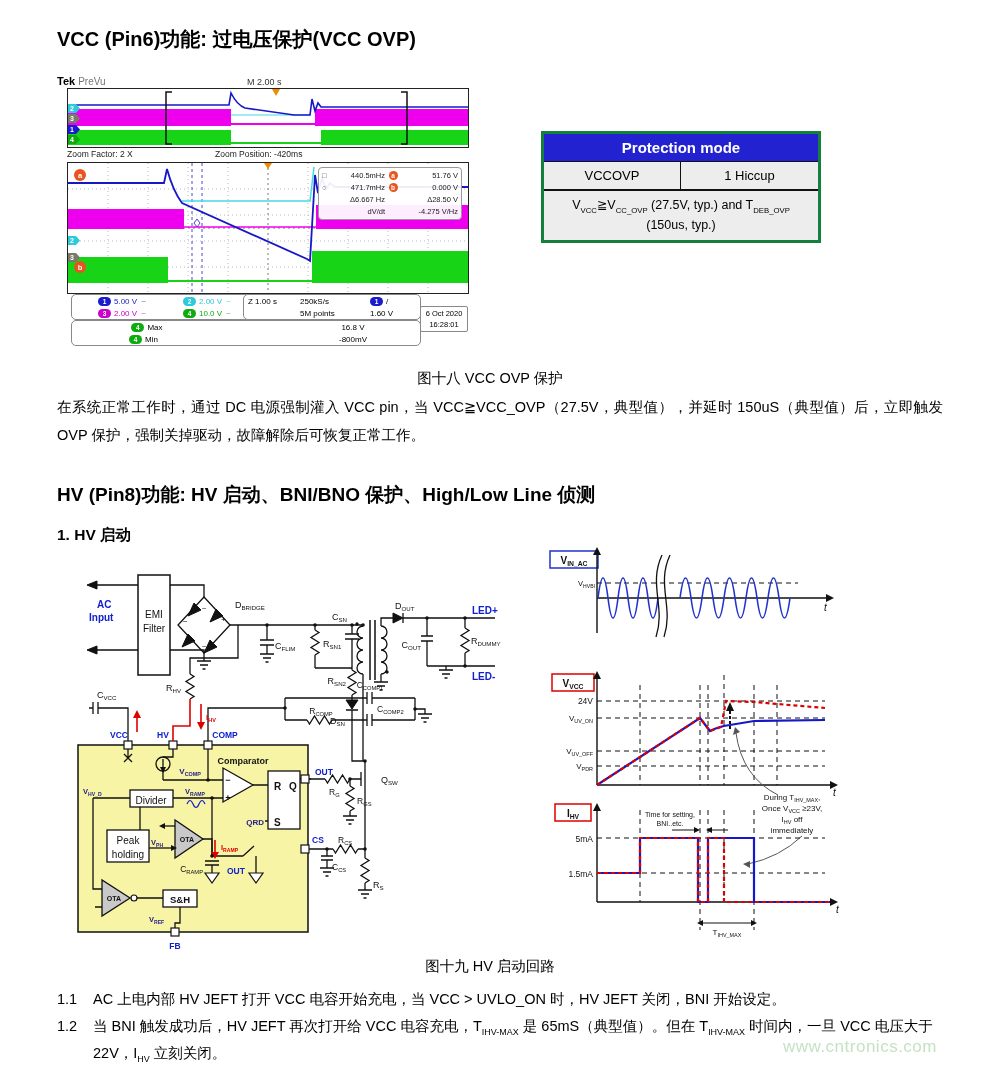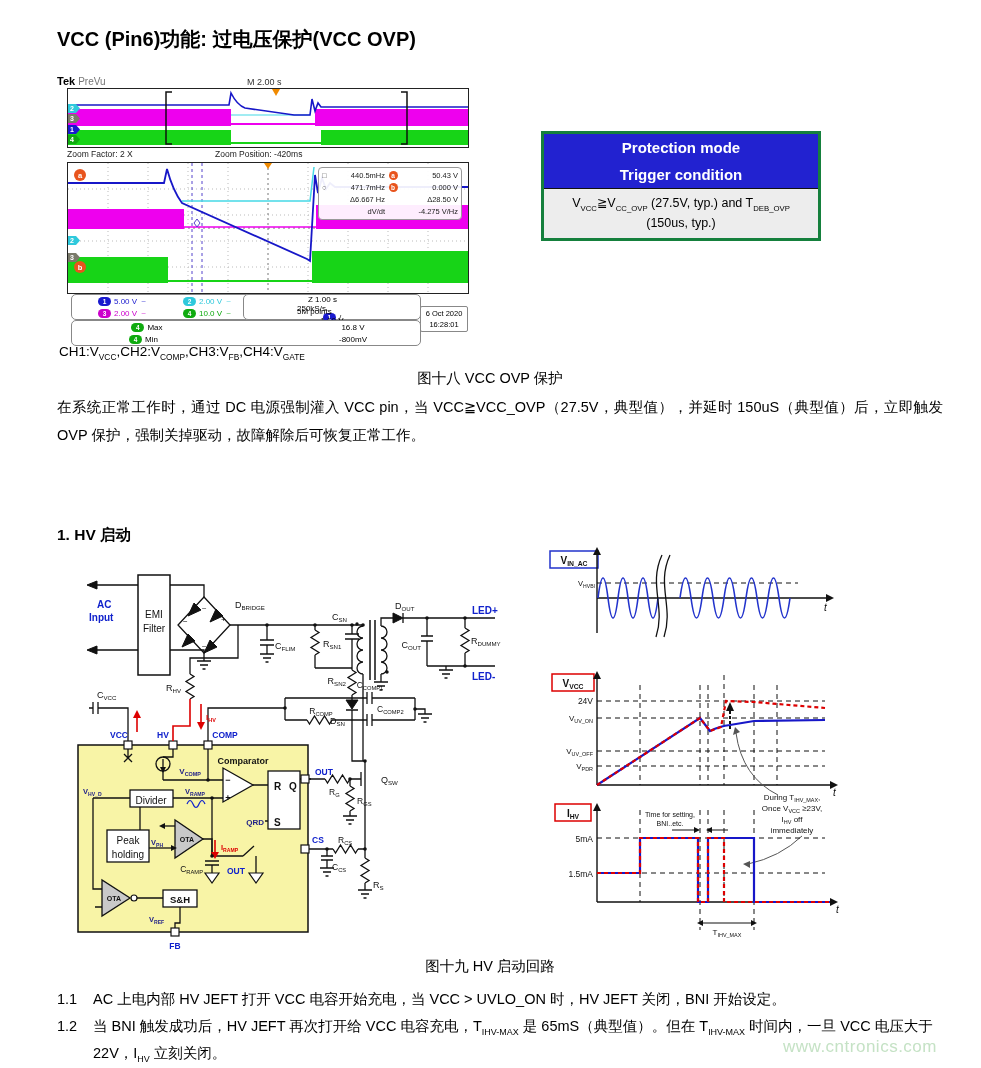--- a/index.html
+++ b/index.html
@@ -25,21 +25,21 @@
   .mrow .sym{width:11px;color:#555;}
   .mrow .f{width:52px;text-align:right;}
   .mrow .mk{width:16px;text-align:center;}
   .mrow .mk span{display:inline-block;width:9px;height:9px;line-height:9px;border-radius:50%;
                  background:#e8541d;color:#fff;font-size:6.5px;font-weight:bold;text-align:center;}
   .mrow.nomk .mk span{visibility:hidden;}
   .mrow .v{flex:1;text-align:right;}
   .rbox{position:absolute;border:1px solid #888;border-radius:5px;background:#fff;font-size:8px;}
   .box1{left:14px;top:219px;width:170px;height:24px;display:grid;grid-template-columns:1fr 1fr;padding-left:22px;}
   .box2{left:186px;top:219px;width:176px;height:24px;}
-  .box2 .r{display:flex;height:12px;align-items:center;flex-direction:column;}
+  .box2 .r{display:flex;height:12px;align-items:center;}
   .box2 .c1{width:52px;padding-left:4px;}
   .box2 .c2{width:70px;}
   .box2 .c3{flex:1;display:flex;align-items:center;}
   .datebox{left:363px;top:231px;width:48px;height:26px;font-size:7.5px;text-align:center;padding:1px 3px;box-sizing:border-box;line-height:1.5;border-radius:2px;}
   .box3{left:14px;top:245px;width:348px;height:24px;}
   .box3 .r{display:flex;height:12px;align-items:center;padding-left:4px;justify-content:center;}
   .box3 .lb{width:44px;}
   .box3 .vv{margin-left:150px;}
   .chcell{display:flex;align-items:center;height:12px;padding-left:4px;}
   .badge{display:inline-block;min-width:13px;height:9px;line-height:9px;border-radius:5px;color:#fff;
@@ -131,21 +131,21 @@
       <text x="12" y="15" font-size="7.5" fill="#fff" text-anchor="middle" font-weight="bold"><tspan>a</tspan></text>
           <text x="12" y="107" font-size="7.5" fill="#fff" text-anchor="middle" font-weight="bold"><tspan>b</tspan></text>
           <text x="4" y="80" font-size="7" fill="#fff" text-anchor="middle" font-weight="bold"><tspan>2</tspan></text>
           <text x="4" y="97" font-size="7" fill="#fff" text-anchor="middle" font-weight="bold"><tspan>3</tspan></text>
         </svg>
       <div class="measbox">
         <div class="mrow">
           <span class="sym">□</span>
           <span class="f">440.5mHz</span>
           <span class="mk"><span>a</span></span>
-          <span class="v">50.43 V</span>
+          <span class="v">51.76 V</span>
         </div>
         <div class="mrow">
           <span class="sym">○</span>
           <span class="f">471.7mHz</span>
           <span class="mk"><span>b</span></span>
           <span class="v">0.000 V</span>
         </div>
         <div class="mrow nomk">
           <span class="sym"></span>
           <span class="f">Δ6.667 Hz</span>
@@ -214,28 +214,31 @@
       <div class="r">
           <span class="badge b4">4</span>
           <span class="lb">Min</span>
           <span class="vv">-800mV</span>
         </div>
     </div>
   </div>
 
   <div class="abs ptable">
     <div class="hd">Protection mode</div>
-    <div class="hd">Trigger condition</div>
+    <div class="r1">
+      <div>VCCOVP</div>
+      <div>1 Hiccup</div>
+    </div>
     <div class="cond">V<sub>VCC</sub>≧V<sub>CC_OVP</sub> (27.5V, typ.) and T<sub>DEB_OVP</sub><br>(150us, typ.)</div>
   </div>
 
-  <div class="abs chline">CH1:V<sub>VCC</sub>,CH2:V<sub>COMP</sub>,CH3:V<sub>FB</sub>,CH4:V<sub>GATE</sub></div>
   <div class="abs cap cap18">图十八  VCC OVP 保护</div>
   <p class="abs para">在系统正常工作时，通过 DC 电源强制灌入 VCC pin，当 VCC≧VCC_OVP（27.5V，典型值），并延时 150uS（典型值）后，立即触发 OVP 保护，强制关掉驱动，故障解除后可恢复正常工作。</p>
 
+  <h1 class="abs t2">HV (Pin8)功能: HV 启动、BNI/BNO 保护、High/Low Line 侦测</h1>
   <h2 class="abs sub">1.  HV 启动</h2>
 
   <svg class="abs" style="left:75px;top:558px;" width="455" height="400" viewBox="0 0 455 400">
     <g stroke="#111" stroke-width="1.3" fill="none">
       <path d="M63,27 H22 M63,92 H22"></path>
       <path d="M95,27 H129 V39 M95,92 H129 V95"></path>
       <path d="M129,39 L155,67 L129,95 L103,67 Z"></path>
       <path d="M129,95 V103"></path>
       <path d="M155,67 H288"></path>
       <path d="M192,67 V82 M185,82 H199 M185,87 H199 M192,87 V96"></path>

